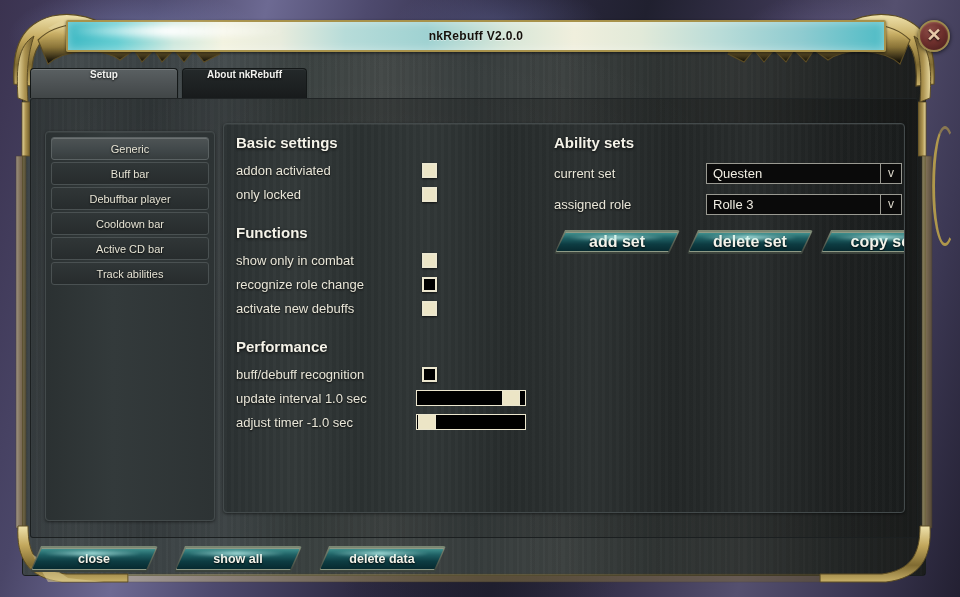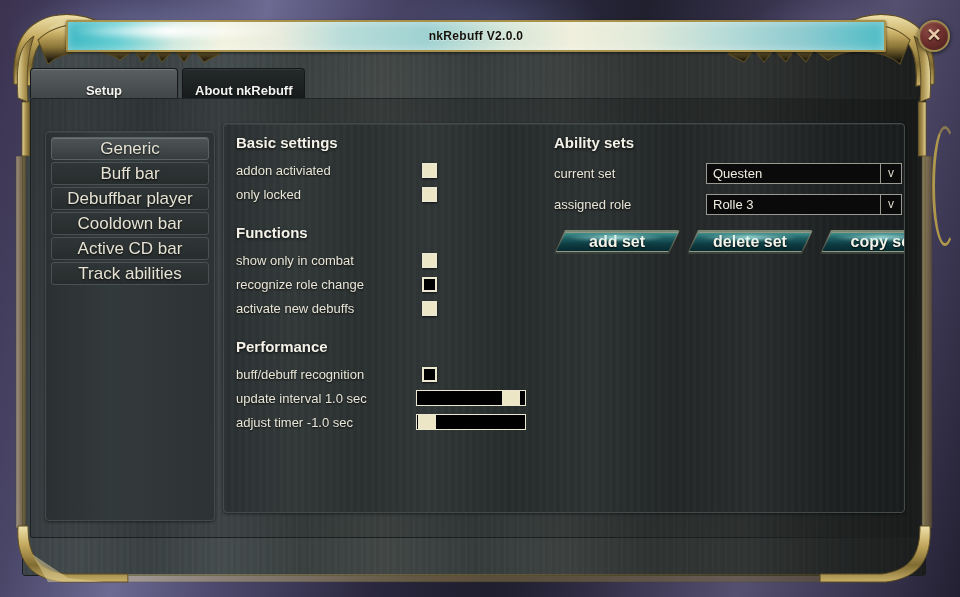--- a/index.html
+++ b/index.html
@@ -141,23 +141,23 @@
 
   
   #tabs {
     position: absolute;
     left: 22px; top: 62px;
     display: flex; align-items: flex-end; gap: 4px;
     z-index: 5;
   }
   .tab {
     height: 30px;
-    padding: 0 12px;
-    display: flex; align-items: flex-end; justify-content: center;
-    font-size: 13px; font-weight: bold;
+    padding: 0 24px;
+    display: flex; align-items: flex-start; justify-content: center;
+    font-size: 10px; font-weight: bold;
     color: #f2f2ef;
     text-shadow: 0 1px 2px rgba(0,0,0,.85);
     border: 1px solid #141818;
     border-bottom: none;
     border-radius: 4px 4px 0 0;
     cursor: pointer;
     white-space: nowrap;
   }
   .tab.active {
     background: linear-gradient(180deg, #5a6062 0%, #4c5153 55%, #414647 100%);
@@ -188,21 +188,21 @@
     background: linear-gradient(90deg, #2b3132 0%, #333a3b 40%, #2d3334 100%);
     border: 1px solid #434a4b;
     border-radius: 4px;
     box-shadow: inset 0 1px 0 rgba(255,255,255,.06), 0 1px 3px rgba(0,0,0,.5);
     padding: 5px 5px 0 5px;
   }
   .nav-item {
     height: 23px;
     margin-bottom: 2px;
     display: flex; align-items: center; justify-content: center;
-    font-size: 17px;
+    font-size: 11px;
     color: #e6e3d4;
     text-shadow: 0 1px 2px rgba(0,0,0,.85);
     border: 1px solid #4a5152;
     border-radius: 3px;
     background: linear-gradient(180deg, #303637 0%, #272c2d 100%);
     cursor: pointer;
     white-space: nowrap;
   }
   .nav-item.selected {
     background: linear-gradient(180deg, #4e5455 0%, #41484a 55%, #373d3e 100%);
@@ -579,14 +579,31 @@
             <span class="gbtn">
               <span>copy set</span>
             </span>
           </span>
         </div>
       </div>
 
     </div>
   </div>
 
+  <div id="bottom-bar">
+    <span class="gbtn-wrap">
+      <span class="gbtn">
+        <span>close</span>
+      </span>
+    </span>
+    <span class="gbtn-wrap">
+      <span class="gbtn">
+        <span>show all</span>
+      </span>
+    </span>
+    <span class="gbtn-wrap">
+      <span class="gbtn">
+        <span>delete data</span>
+      </span>
+    </span>
+  </div>
 
 </div>
 
 </body></html>

